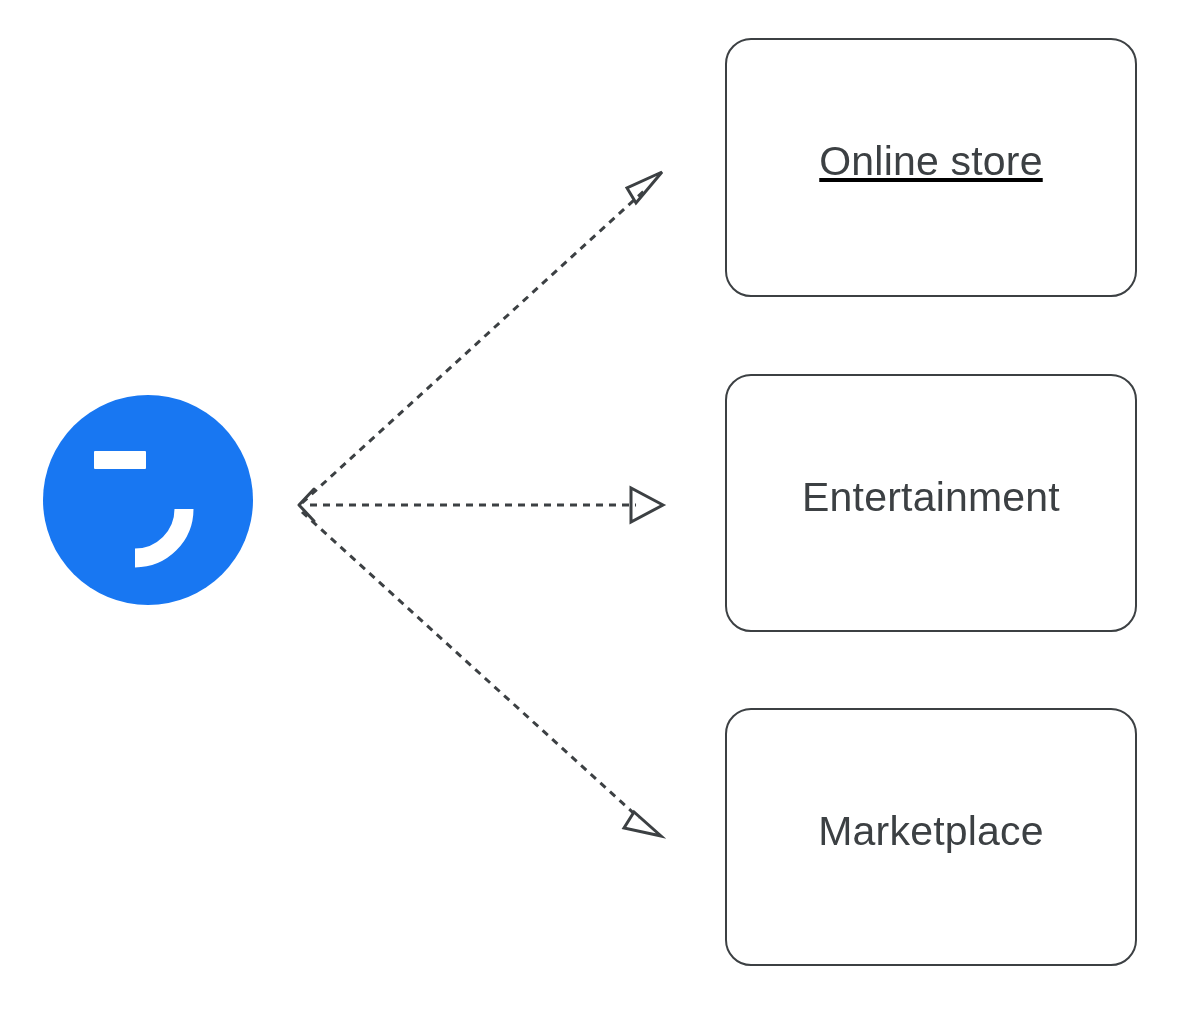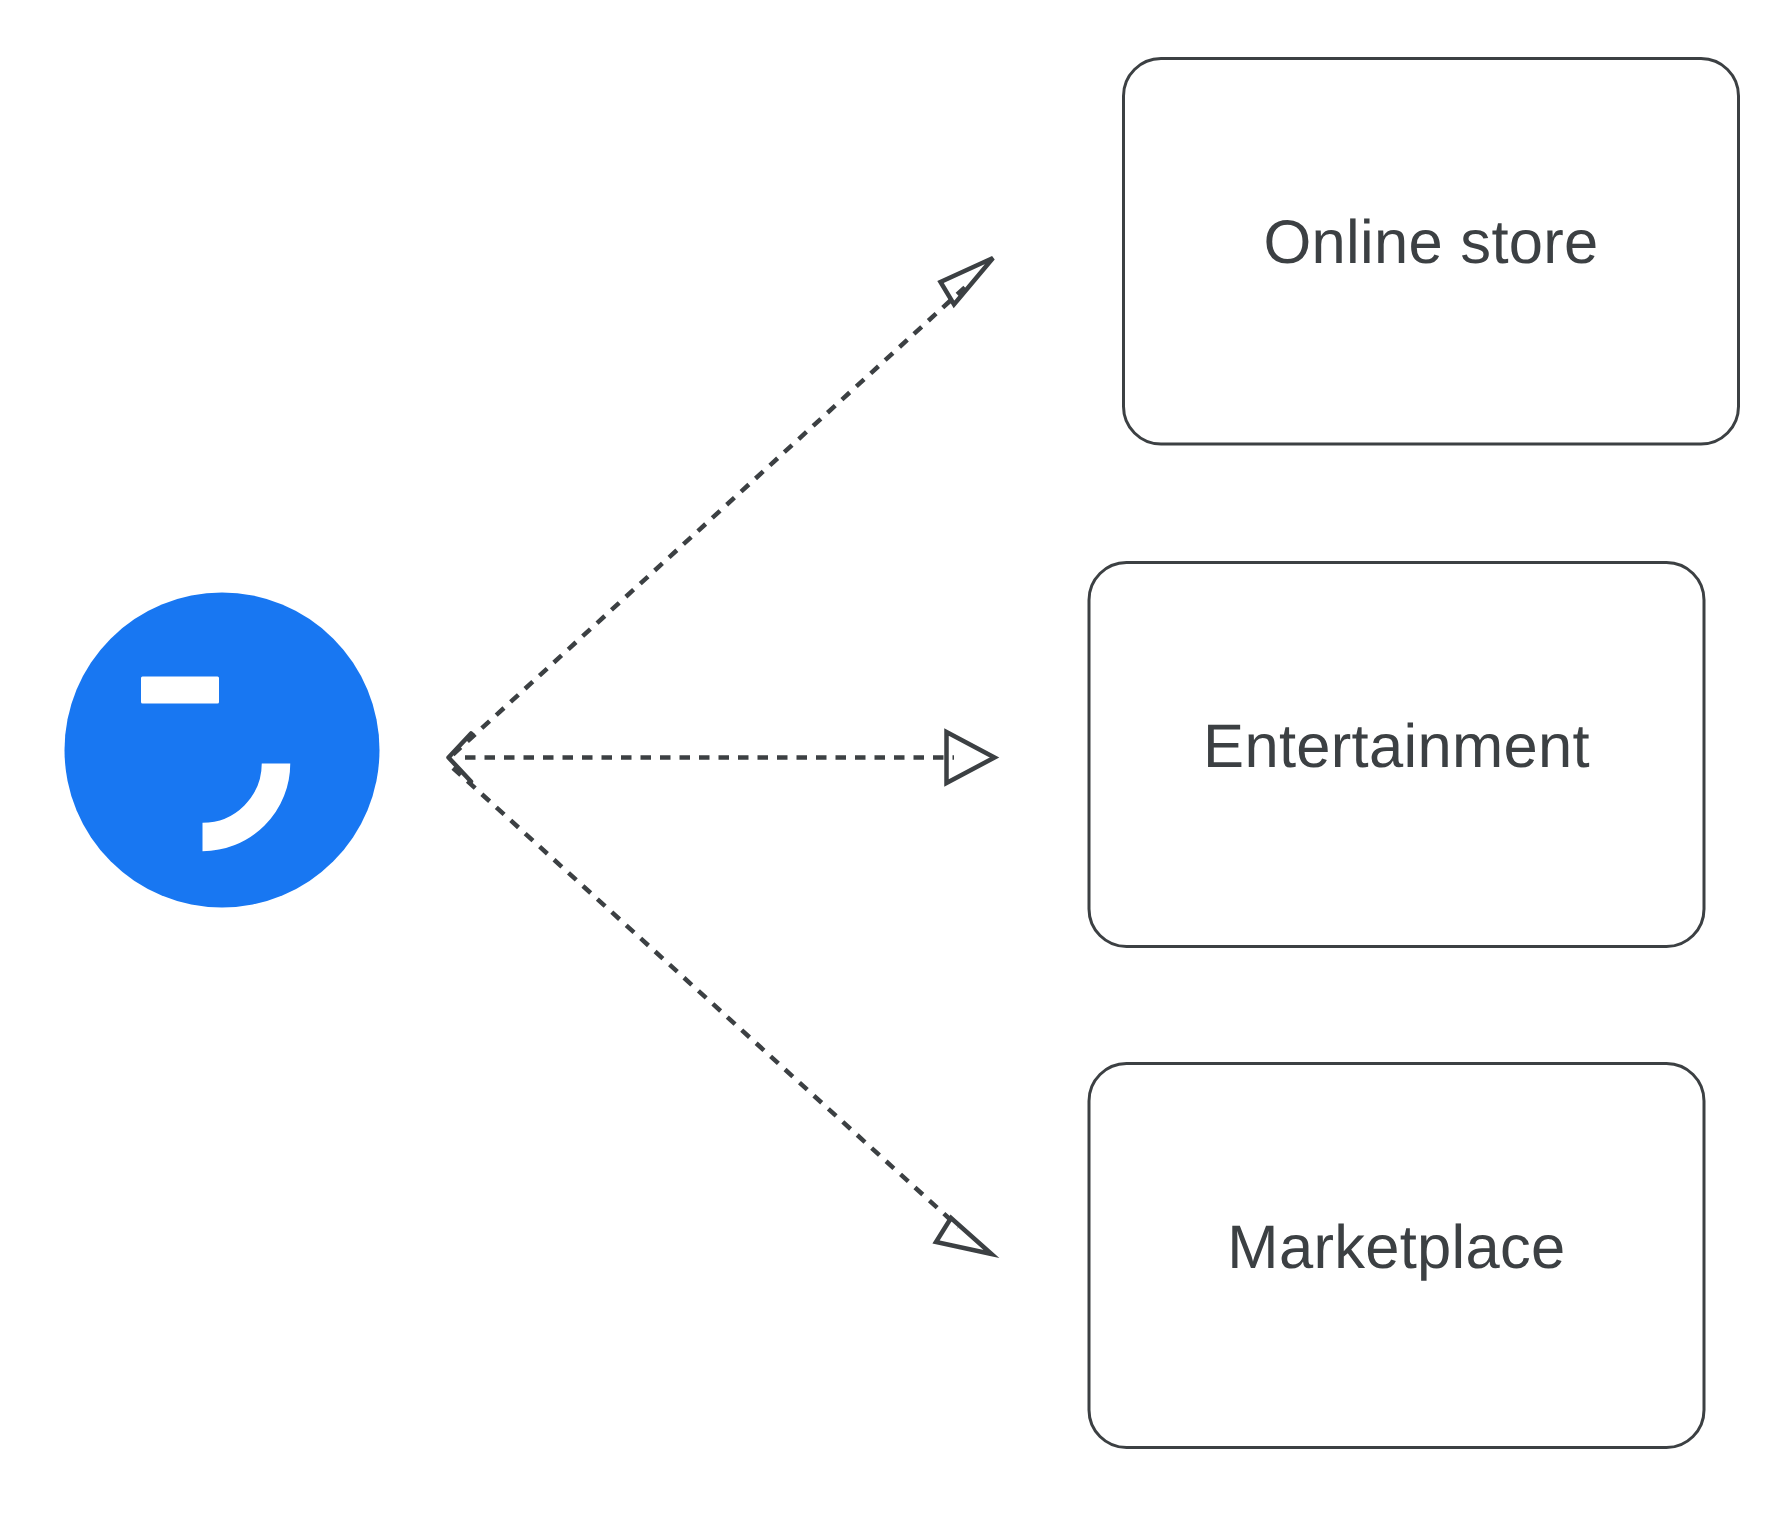--- a/index.html
+++ b/index.html
@@ -71,21 +71,21 @@
 
     <path d="M 314 489 L 299 505 L 314 521" fill="none" stroke="#3c4043" stroke-width="3" stroke-linecap="round" stroke-linejoin="round"></path>
 
     <path d="M 662 172 L 627 188 L 636 203 Z" fill="none" stroke="#3c4043" stroke-width="3" stroke-linejoin="miter"></path>
 
     <path d="M 663 505 L 631 488 L 631 522 Z" fill="none" stroke="#3c4043" stroke-width="3" stroke-linejoin="miter"></path>
 
     <path d="M 661 836 L 624 828 L 634 812 Z" fill="none" stroke="#3c4043" stroke-width="3" stroke-linejoin="miter"></path>
   </svg>
 
-  <div class="node-box" style="left:748px; top:38px; width:412px; height:259px;">
+  <div class="node-box" style="left:725px; top:38px; width:412px; height:259px;text-decoration:underline;">
     <span class="node-label">Online store</span>
   </div>
 
   <div class="node-box" style="left:725px; top:374px; width:412px; height:258px;">
     <span class="node-label">Entertainment</span>
   </div>
 
   <div class="node-box" style="left:725px; top:708px; width:412px; height:258px;">
     <span class="node-label">Marketplace</span>
   </div>

